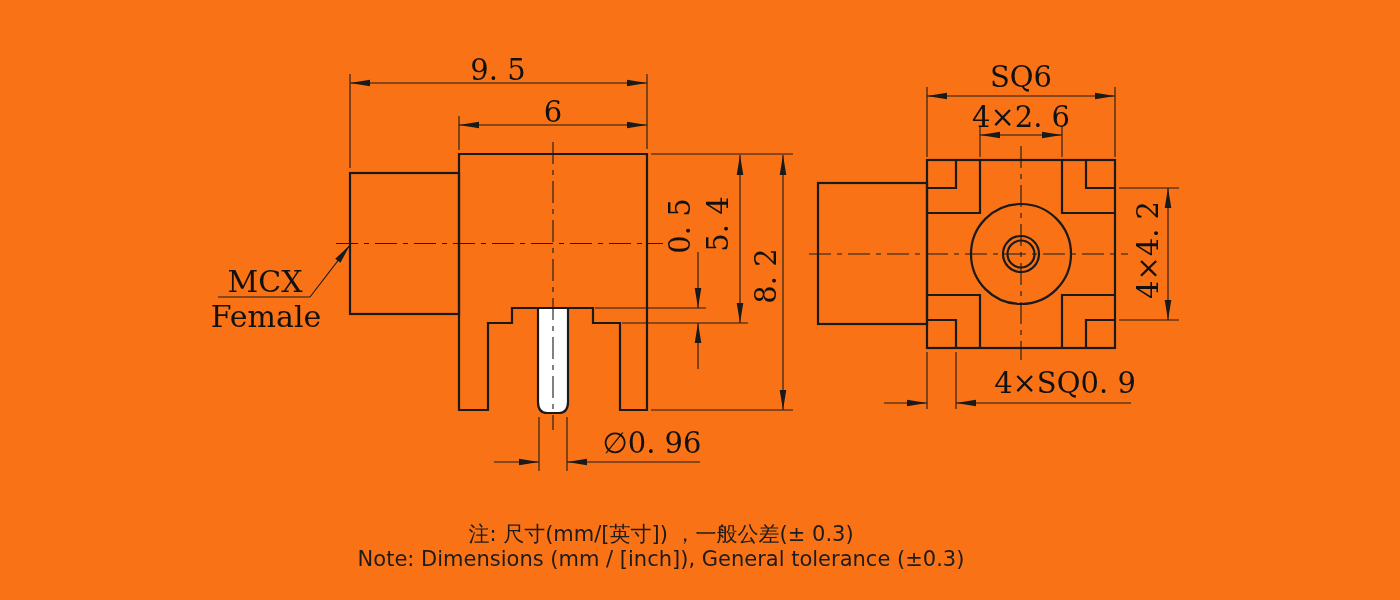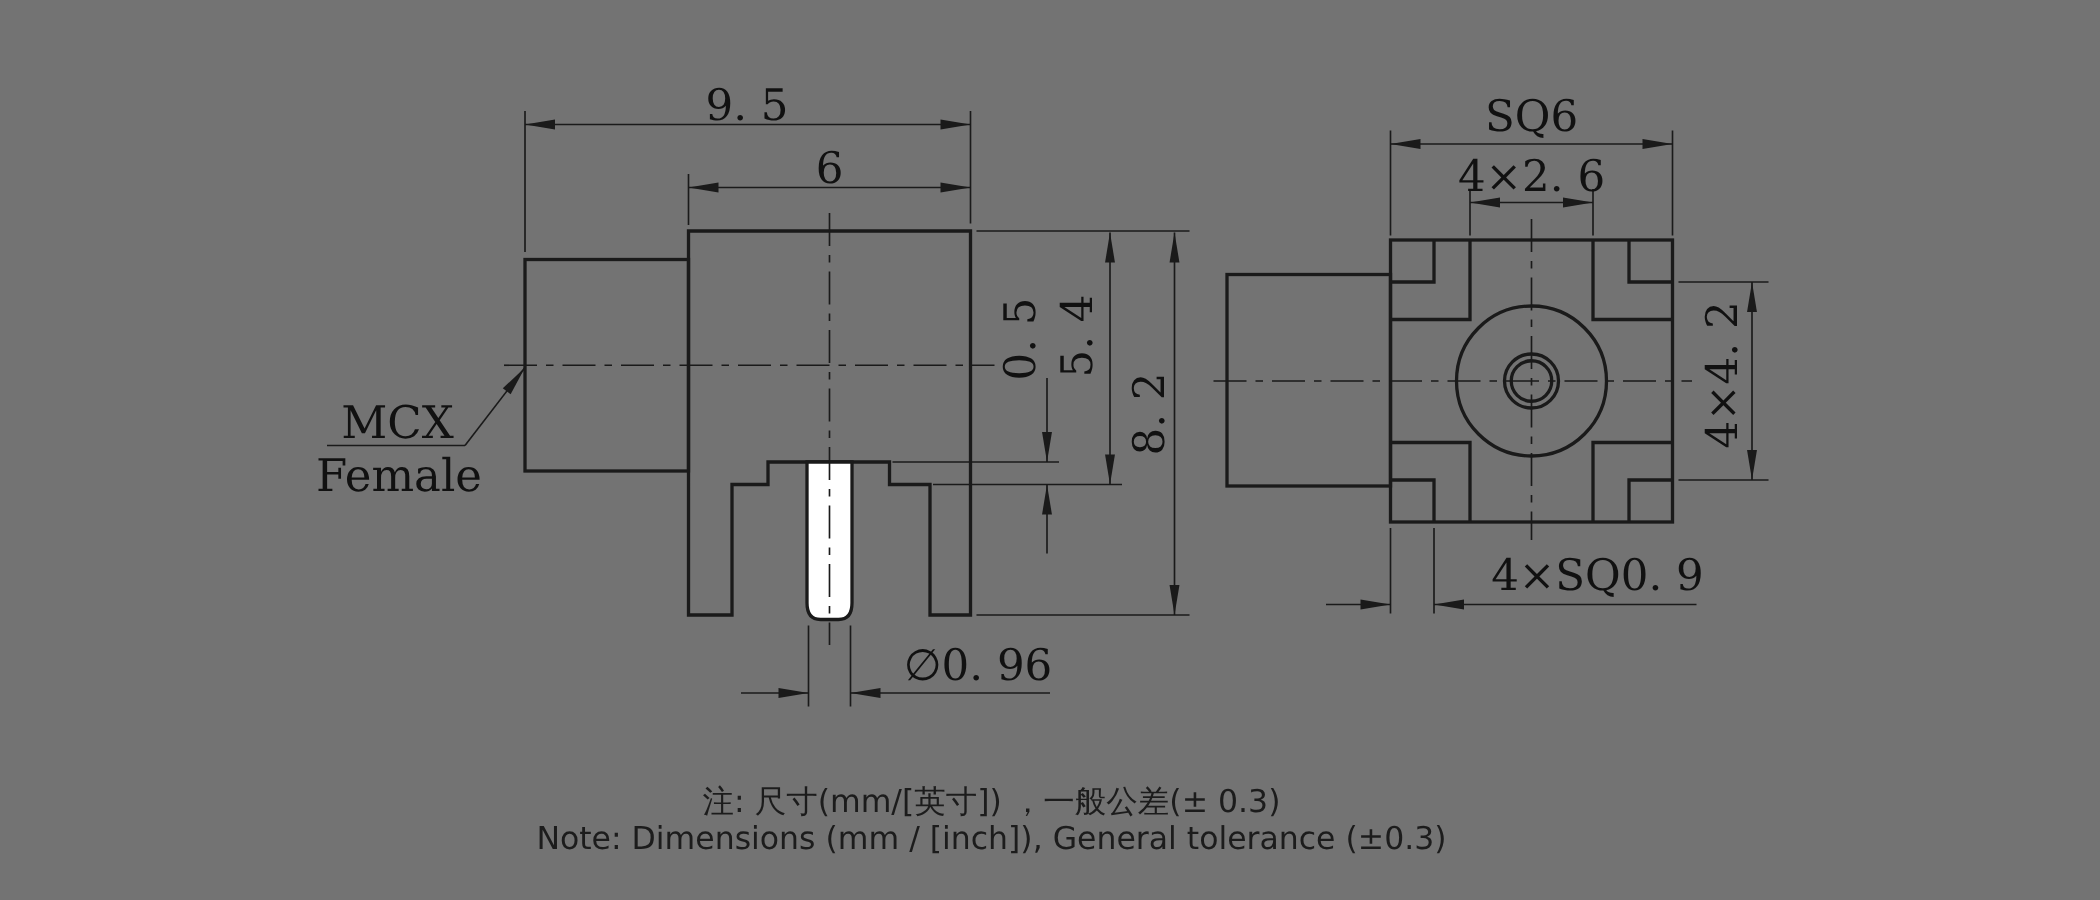--- a/index.html
+++ b/index.html
@@ -7,21 +7,21 @@
     padding: 0;
     background: #ffffff;
     width: 1400px;
     height: 600px;
     overflow: hidden;
   }
   .stage {
     position: relative;
     width: 1400px;
     height: 600px;
-    background: #737373;
+    background: #f97316;
   }
   svg { display: block; }
   .outline {
     fill: none;
     stroke: #1a1a1a;
     stroke-width: 2.2;
     stroke-linejoin: miter;
     stroke-linecap: butt;
   }
   .outline-fill {

